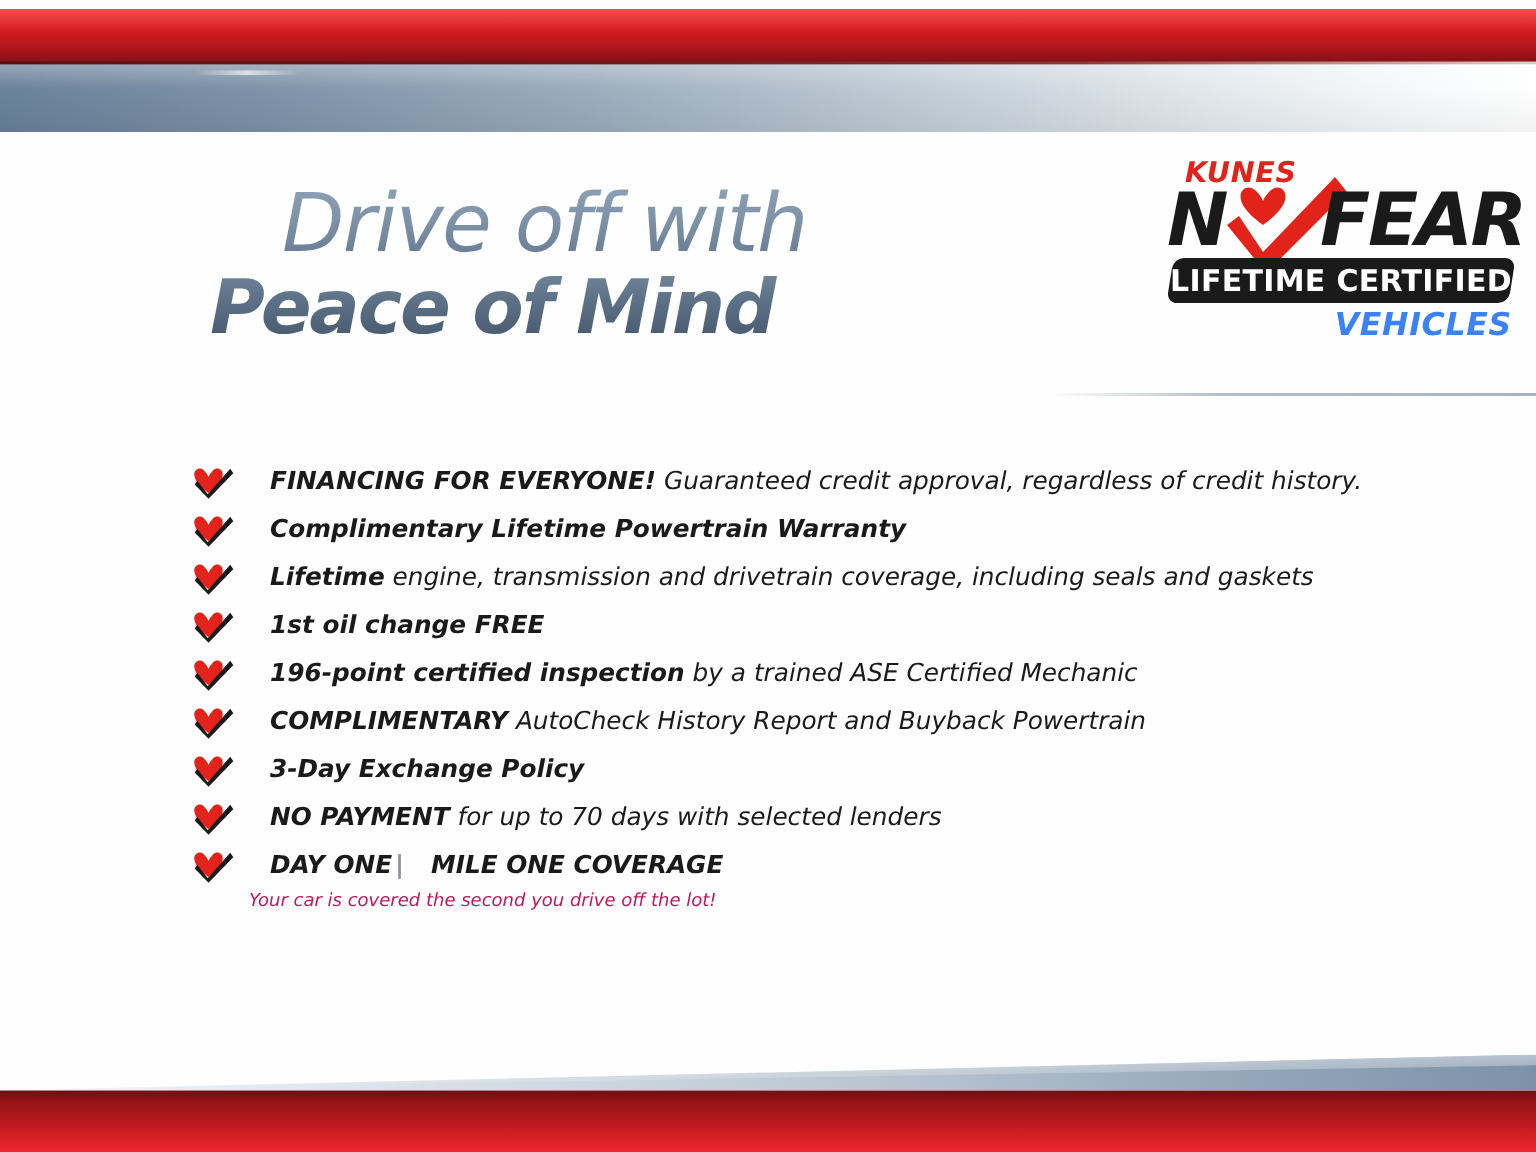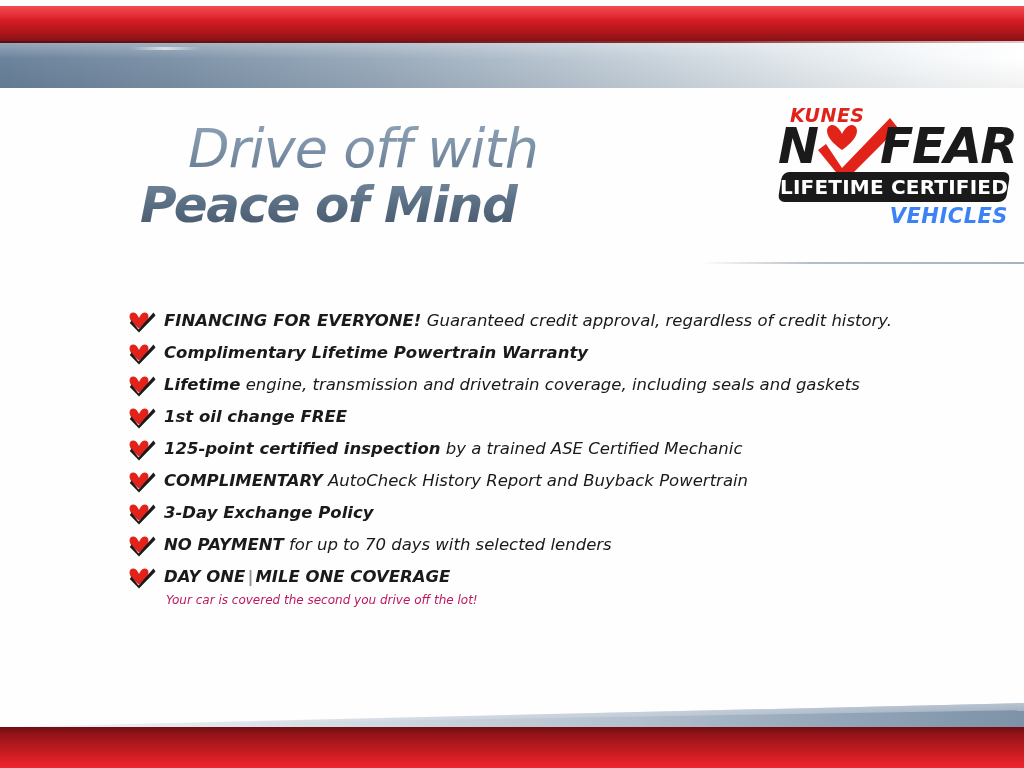--- a/index.html
+++ b/index.html
@@ -284,20 +284,21 @@
     font-family: "DejaVu Sans", sans-serif;
     font-style: italic;
     font-size: 16.5px;
     line-height: 22px;
     color: #1a1a1a;
     white-space: nowrap;
     padding-top: 3px;
   }
   .feature-text .b {
     font-weight: bold;
+    margin-left: 16px;
   }
   .feature-text .sep {
     font-weight: bold;
     color: #8d9499;
     padding: 0 2px;
   }
   .feature-sub {
     font-family: "DejaVu Sans", sans-serif;
     font-style: italic;
     font-size: 12px;
@@ -390,21 +391,21 @@
       <div class="feature-text"><span class="b">1st oil change FREE</span><span></span></div>
     </div>
 
     <div class="feature-row">
       <span class="bullet-icon">
         <svg viewBox="0 0 28 22" width="28" height="22">
           <path d="M1.5 5.5 C1.5 1.5, 5.5 0.2, 8 2.6 C9.2 3.8, 10.3 5.3, 11 7 C11.7 5.3, 12.8 3.8, 14 2.6 C16.5 0.2, 20.5 1.5, 20.5 5.5 C20.5 10.5, 13.5 15.5, 11 17.8 C8.5 15.5, 1.5 10.5, 1.5 5.5 Z" fill="#e2231a"></path>
           <path d="M3.5 9.5 L10.5 18.5 L25.5 1.5 L27.5 4.5 L11 21.5 L1.8 12 Z" fill="#1a1a1a"></path>
         </svg>
       </span>
-      <div class="feature-text"><span class="b">125-point certified inspection</span><span> by a trained ASE Certified Mechanic</span></div>
+      <div class="feature-text"><span class="b">196-point certified inspection</span><span> by a trained ASE Certified Mechanic</span></div>
     </div>
 
     <div class="feature-row">
       <span class="bullet-icon">
         <svg viewBox="0 0 28 22" width="28" height="22">
           <path d="M1.5 5.5 C1.5 1.5, 5.5 0.2, 8 2.6 C9.2 3.8, 10.3 5.3, 11 7 C11.7 5.3, 12.8 3.8, 14 2.6 C16.5 0.2, 20.5 1.5, 20.5 5.5 C20.5 10.5, 13.5 15.5, 11 17.8 C8.5 15.5, 1.5 10.5, 1.5 5.5 Z" fill="#e2231a"></path>
           <path d="M3.5 9.5 L10.5 18.5 L25.5 1.5 L27.5 4.5 L11 21.5 L1.8 12 Z" fill="#1a1a1a"></path>
         </svg>
       </span>
       <div class="feature-text"><span class="b">COMPLIMENTARY</span><span> AutoCheck History Report and Buyback Powertrain</span></div>

